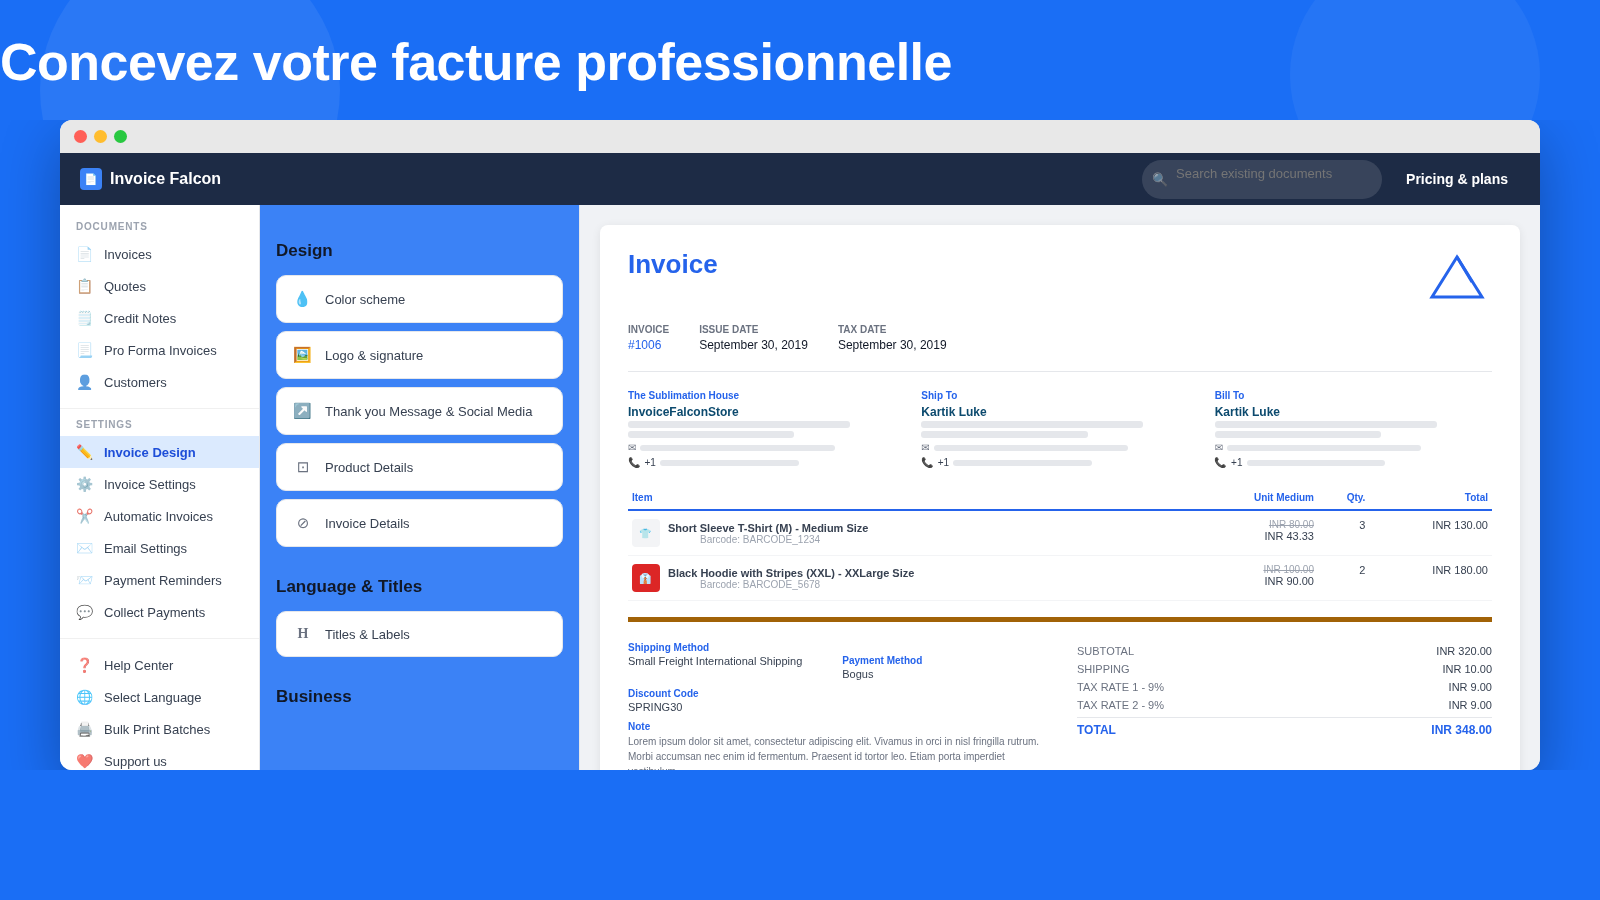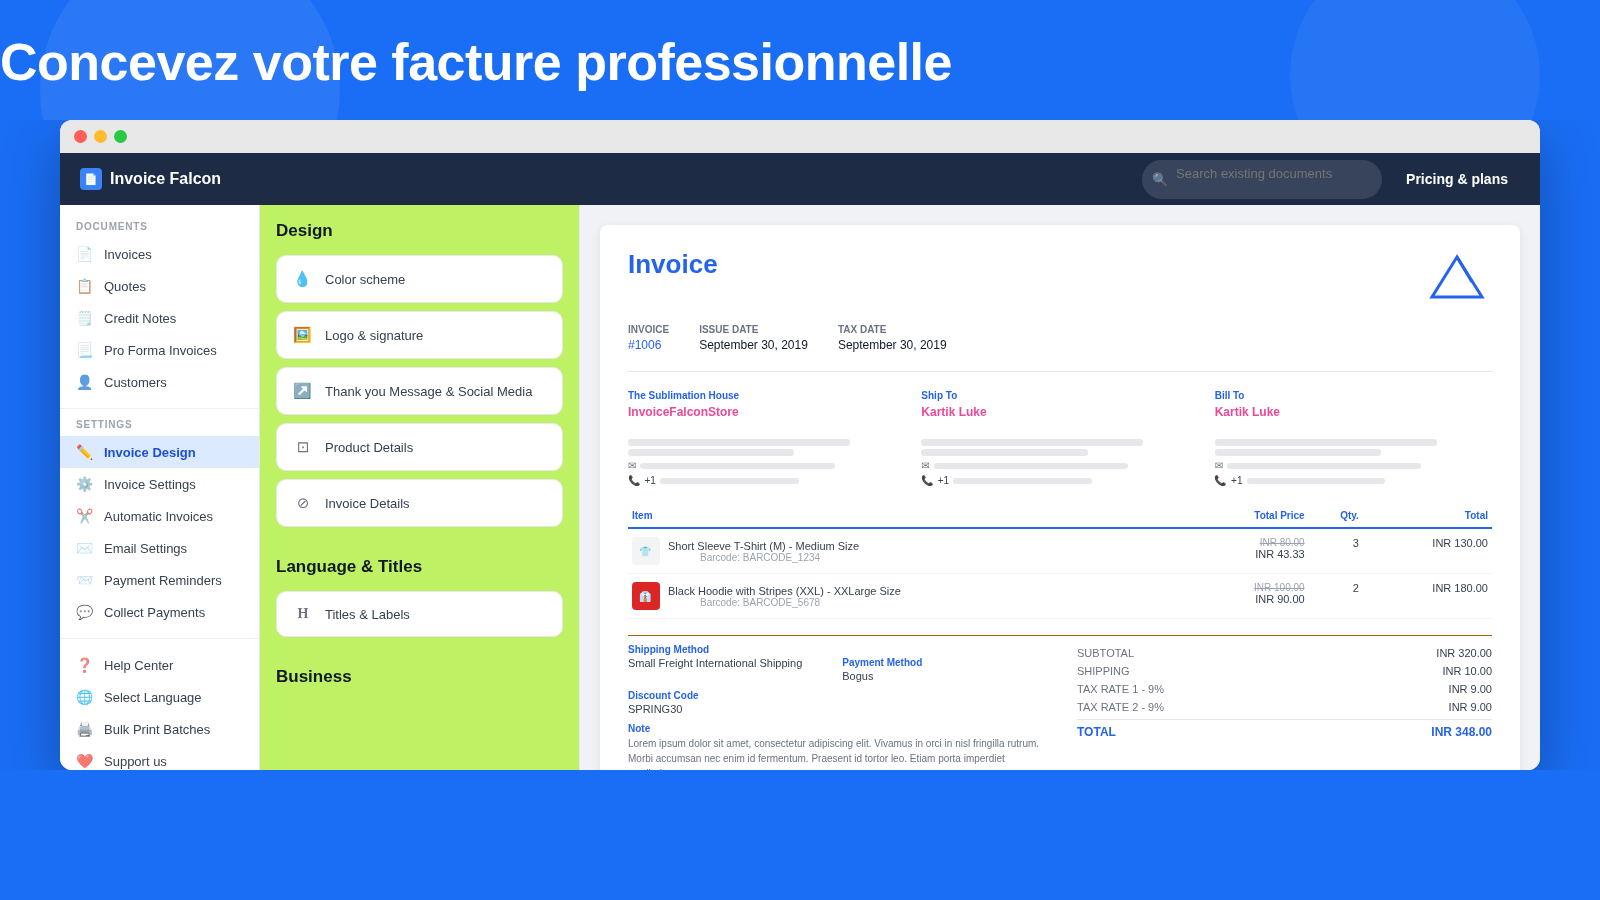--- a/index.html
+++ b/index.html
@@ -157,24 +157,24 @@
       opacity: 0.7;
       width: 18px;
       text-align: center;
     }
     .sidebar-item.active .si-icon { opacity: 1; color: #1d4ed8; }
     .sidebar-divider { height: 1px; background: #f0f0f0; margin: 10px 0; }
 
     
     .middle-panel {
       width: 320px;
-      background: #bef264;
+      background: #3b82f6;
       border-right: 1px solid #e5e7eb;
       overflow-y: auto;
-      padding: 16px 16px;
+      padding: 36px 16px;
       flex-shrink: 0;
     }
     .panel-section-title {
       font-size: 17px;
       font-weight: 600;
       color: #111827;
       margin-bottom: 14px;
     }
     .design-card {
       background: white;
@@ -264,22 +264,22 @@
     .party-block label {
       font-size: 10px;
       color: #2563eb;
       font-weight: 600;
       display: block;
       margin-bottom: 4px;
     }
     .party-name {
       font-size: 12px;
       font-weight: 600;
-      color: #ec4899;
-      margin-bottom: 20px;
+      color: #0c4a6e;
+      margin-bottom: 2px;
     }
     .blur-line {
       height: 7px;
       background: #e5e7eb;
       border-radius: 3px;
       margin-bottom: 3px;
     }
     .blur-line.short { width: 60%; }
     .blur-line.medium { width: 80%; }
     .contact-line {
@@ -312,30 +312,30 @@
     .invoice-table td.right { text-align: right; }
     .product-thumb {
       width: 28px; height: 28px;
       border-radius: 4px;
       background: #f3f4f6;
       display: inline-flex;
       align-items: center;
       justify-content: center;
       font-size: 10px;
     }
-    .product-name { font-weight: 400; font-size: 11px; }
+    .product-name { font-weight: 700; font-size: 11px; }
     .product-barcode { font-size: 10px; color: #9ca3af; margin-left: 32px; }
     .price-strikethrough { text-decoration: line-through; color: #9ca3af; font-size: 10px; }
 
     .invoice-footer {
       display: grid;
       grid-template-columns: 1fr 1fr;
       gap: 34px;
-      border-top: 1px solid #a16207;
-      padding-top: 8px;
+      border-top: 5px solid #a16207;
+      padding-top: 20px;
     }
     .footer-left label { font-size: 10px; color: #2563eb; font-weight: 600; display: block; margin-bottom: 2px; }
     .footer-left .val { font-size: 11px; color: #374151; margin-bottom: 8px; }
     .footer-left .note-text { font-size: 10px; color: #6b7280; line-height: 1.5; }
     .footer-right .summary-row {
       display: flex;
       justify-content: space-between;
       font-size: 11px;
       color: #374151;
       padding: 3px 0;
@@ -567,21 +567,21 @@
                 <span style="font-size:10px;color:#374151;">+1</span>
                 <div class="contact-blur" style="width:50%"></div>
             </div>
           </div>
         </div>
 
         <table class="invoice-table">
           <thead>
             <tr>
               <th>Item</th>
-              <th class="right">Total Price</th>
+              <th class="right">Unit Medium</th>
               <th class="right">Qty.</th>
               <th class="right">Total</th>
             </tr>
           </thead>
           <tbody>
             <tr>
               <td>
                 <div style="display:flex;align-items:center;gap:8px;">
                   <div class="product-thumb" style="background:#f3f4f6;">👕</div>
                   <div>

